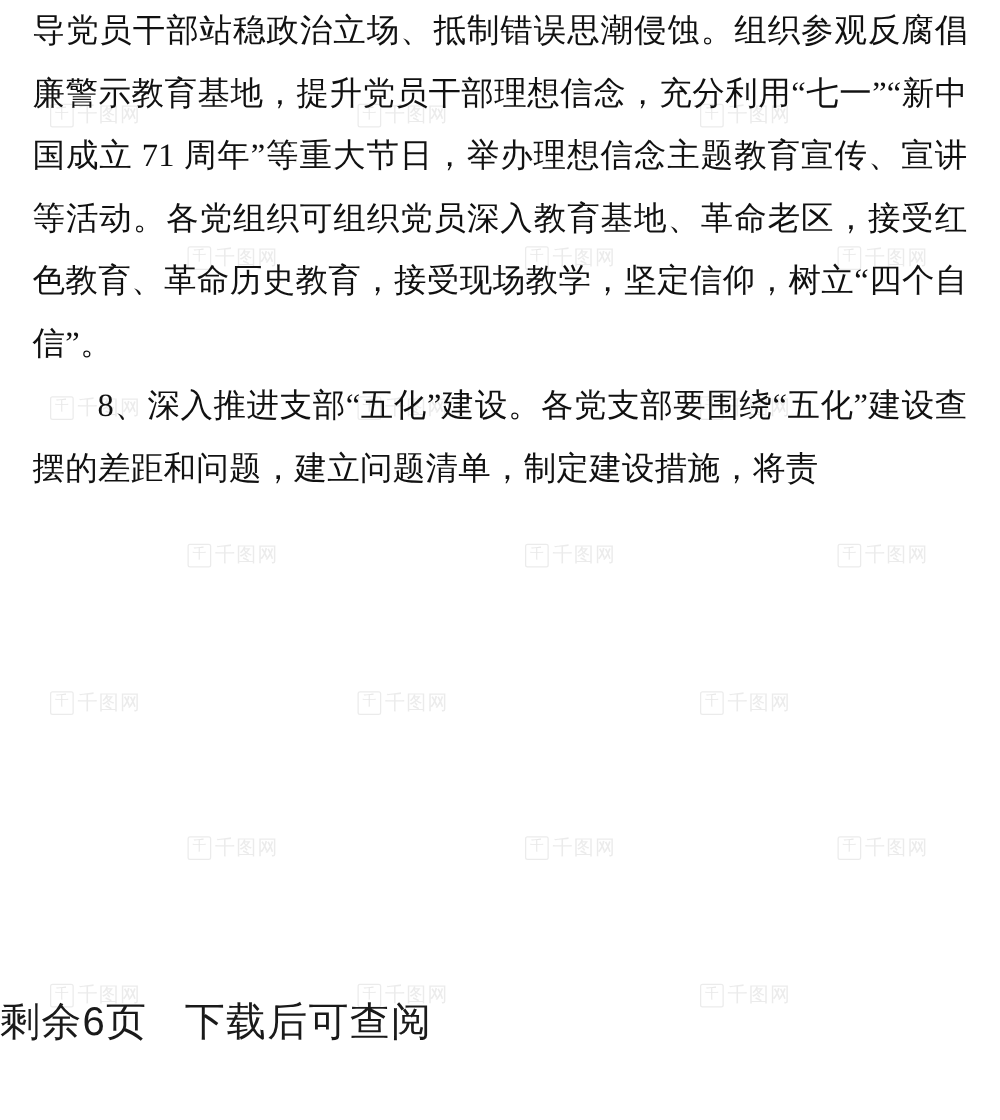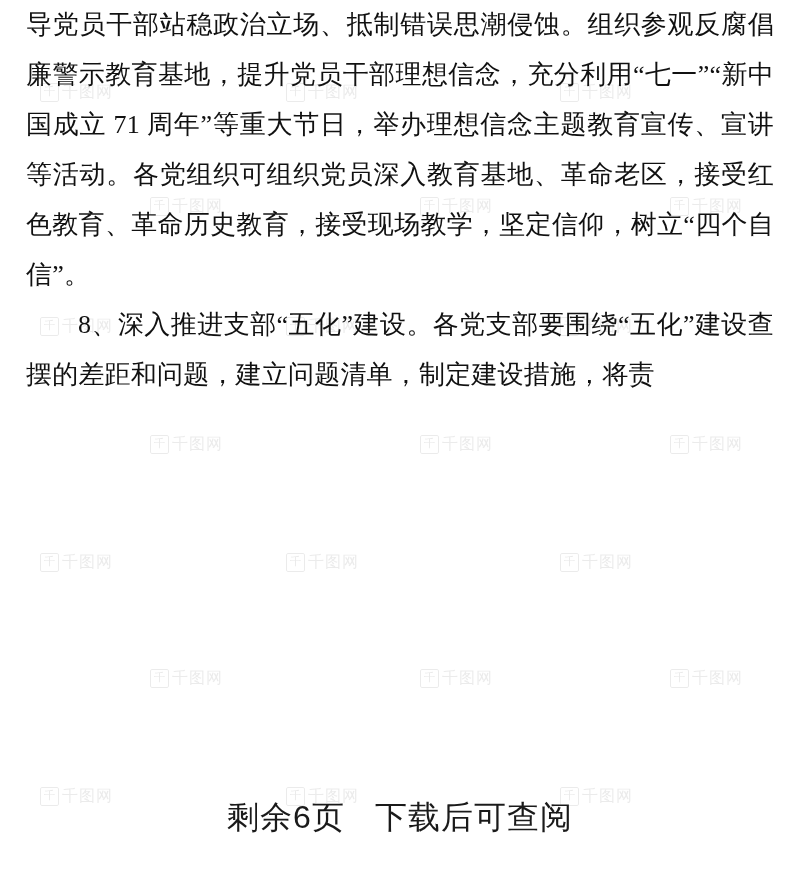--- a/index.html
+++ b/index.html
@@ -83,21 +83,20 @@
     letter-spacing: 1px;
     white-space: nowrap;
   }
 
   
   #footer-notice {
     position: absolute;
     left: 0;
     top: 796px;
     width: 800px;
-    text-align: center;
     z-index: 3;
   }
   #footer-notice .notice-text {
     font-size: 32px;
     color: #1a1a1a;
     font-family: "Liberation Sans", "DejaVu Sans", sans-serif;
     letter-spacing: 1px;
   }
   #footer-notice .notice-gap {
     display: inline-block;

